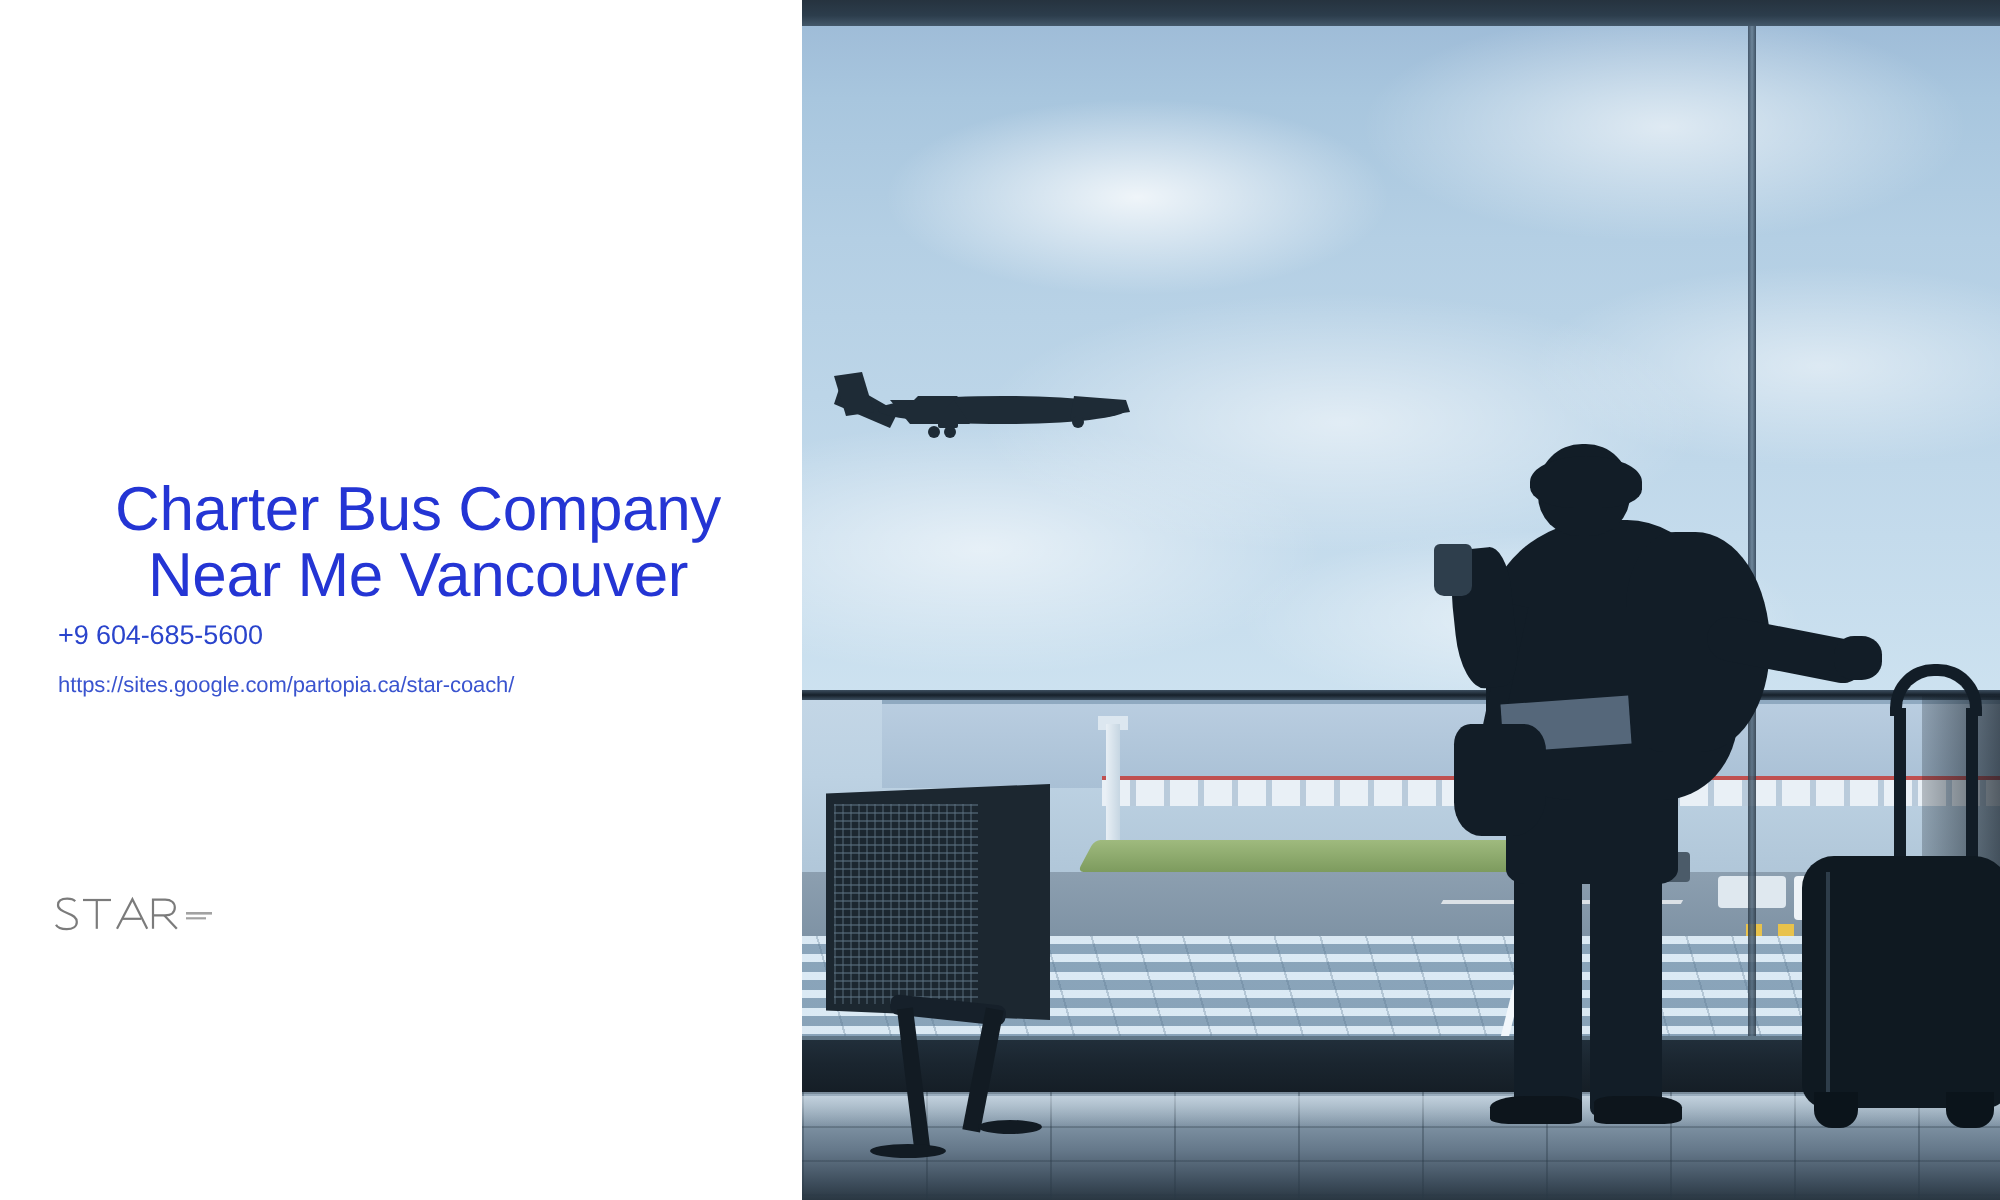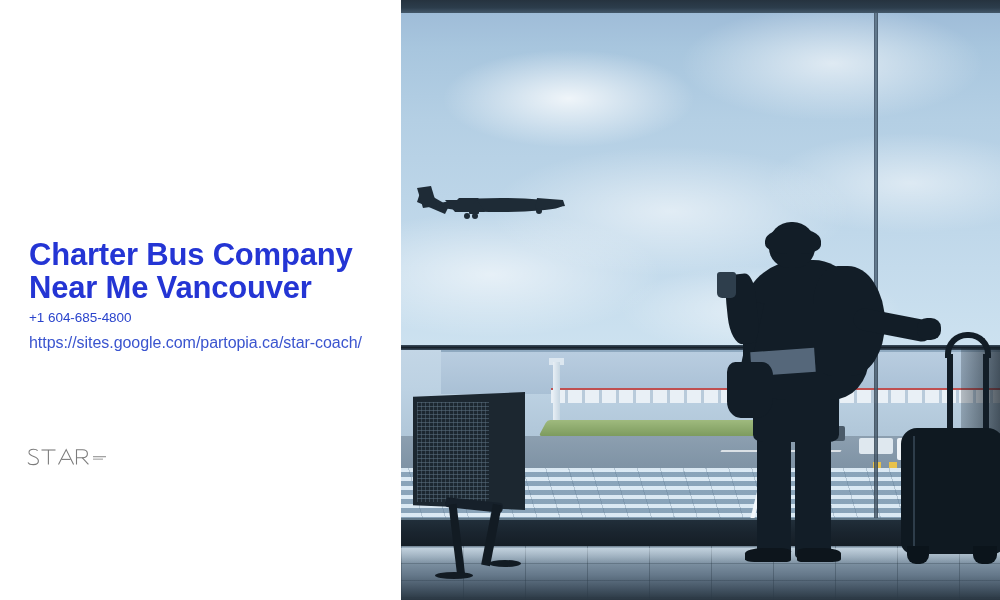--- a/index.html
+++ b/index.html
@@ -29,23 +29,24 @@
     position:absolute;
     left:29px;
     top:238px;
     width:360px;
   }
 
   .headline {
     color:#2435d4;
     font-size:31px;
     line-height:33px;
-    font-weight:700;
+    font-weight:400;
     letter-spacing:-0.2px;
     white-space:pre-line;
+    text-align:center;
   }
 
   .biz-name {
     color:#2435d4;
     font-size:19px;
     line-height:22px;
     font-weight:400;
     margin-top:10px;
     letter-spacing:-0.1px;
   }
@@ -54,21 +55,21 @@
     color:#2a44cc;
     font-size:13.5px;
     line-height:21px;
     font-weight:400;
     letter-spacing:-0.05px;
   }
   .detail-line.first { margin-top:3px; }
 
   .site-url {
     color:#3a54cf;
-    font-size:16px;
+    font-size:11px;
     line-height:16px;
     margin-top:7px;
     letter-spacing:-0.05px;
   }
 
   
   .logo-mark {
     position:absolute;
     left:26px;
     top:447px;
@@ -421,21 +422,21 @@
 <div class="canvas">
 
   <div class="info-panel">
 
     <div class="info-block">
 
       <div class="headline">Charter Bus Company
 Near Me Vancouver</div>
 
 
-      <div class="detail-line first">+1 604-685-4800</div>
+      <div class="detail-line first">+9 604-685-5600</div>
 
 
 
 
       <div class="site-url">https://sites.google.com/partopia.ca/star-coach/</div>
     </div>
 
     <div class="logo-mark">
       <svg width="120" height="22" viewBox="0 0 120 22">
         <g fill="none" stroke="#2b2b2b" stroke-width="1.1">

